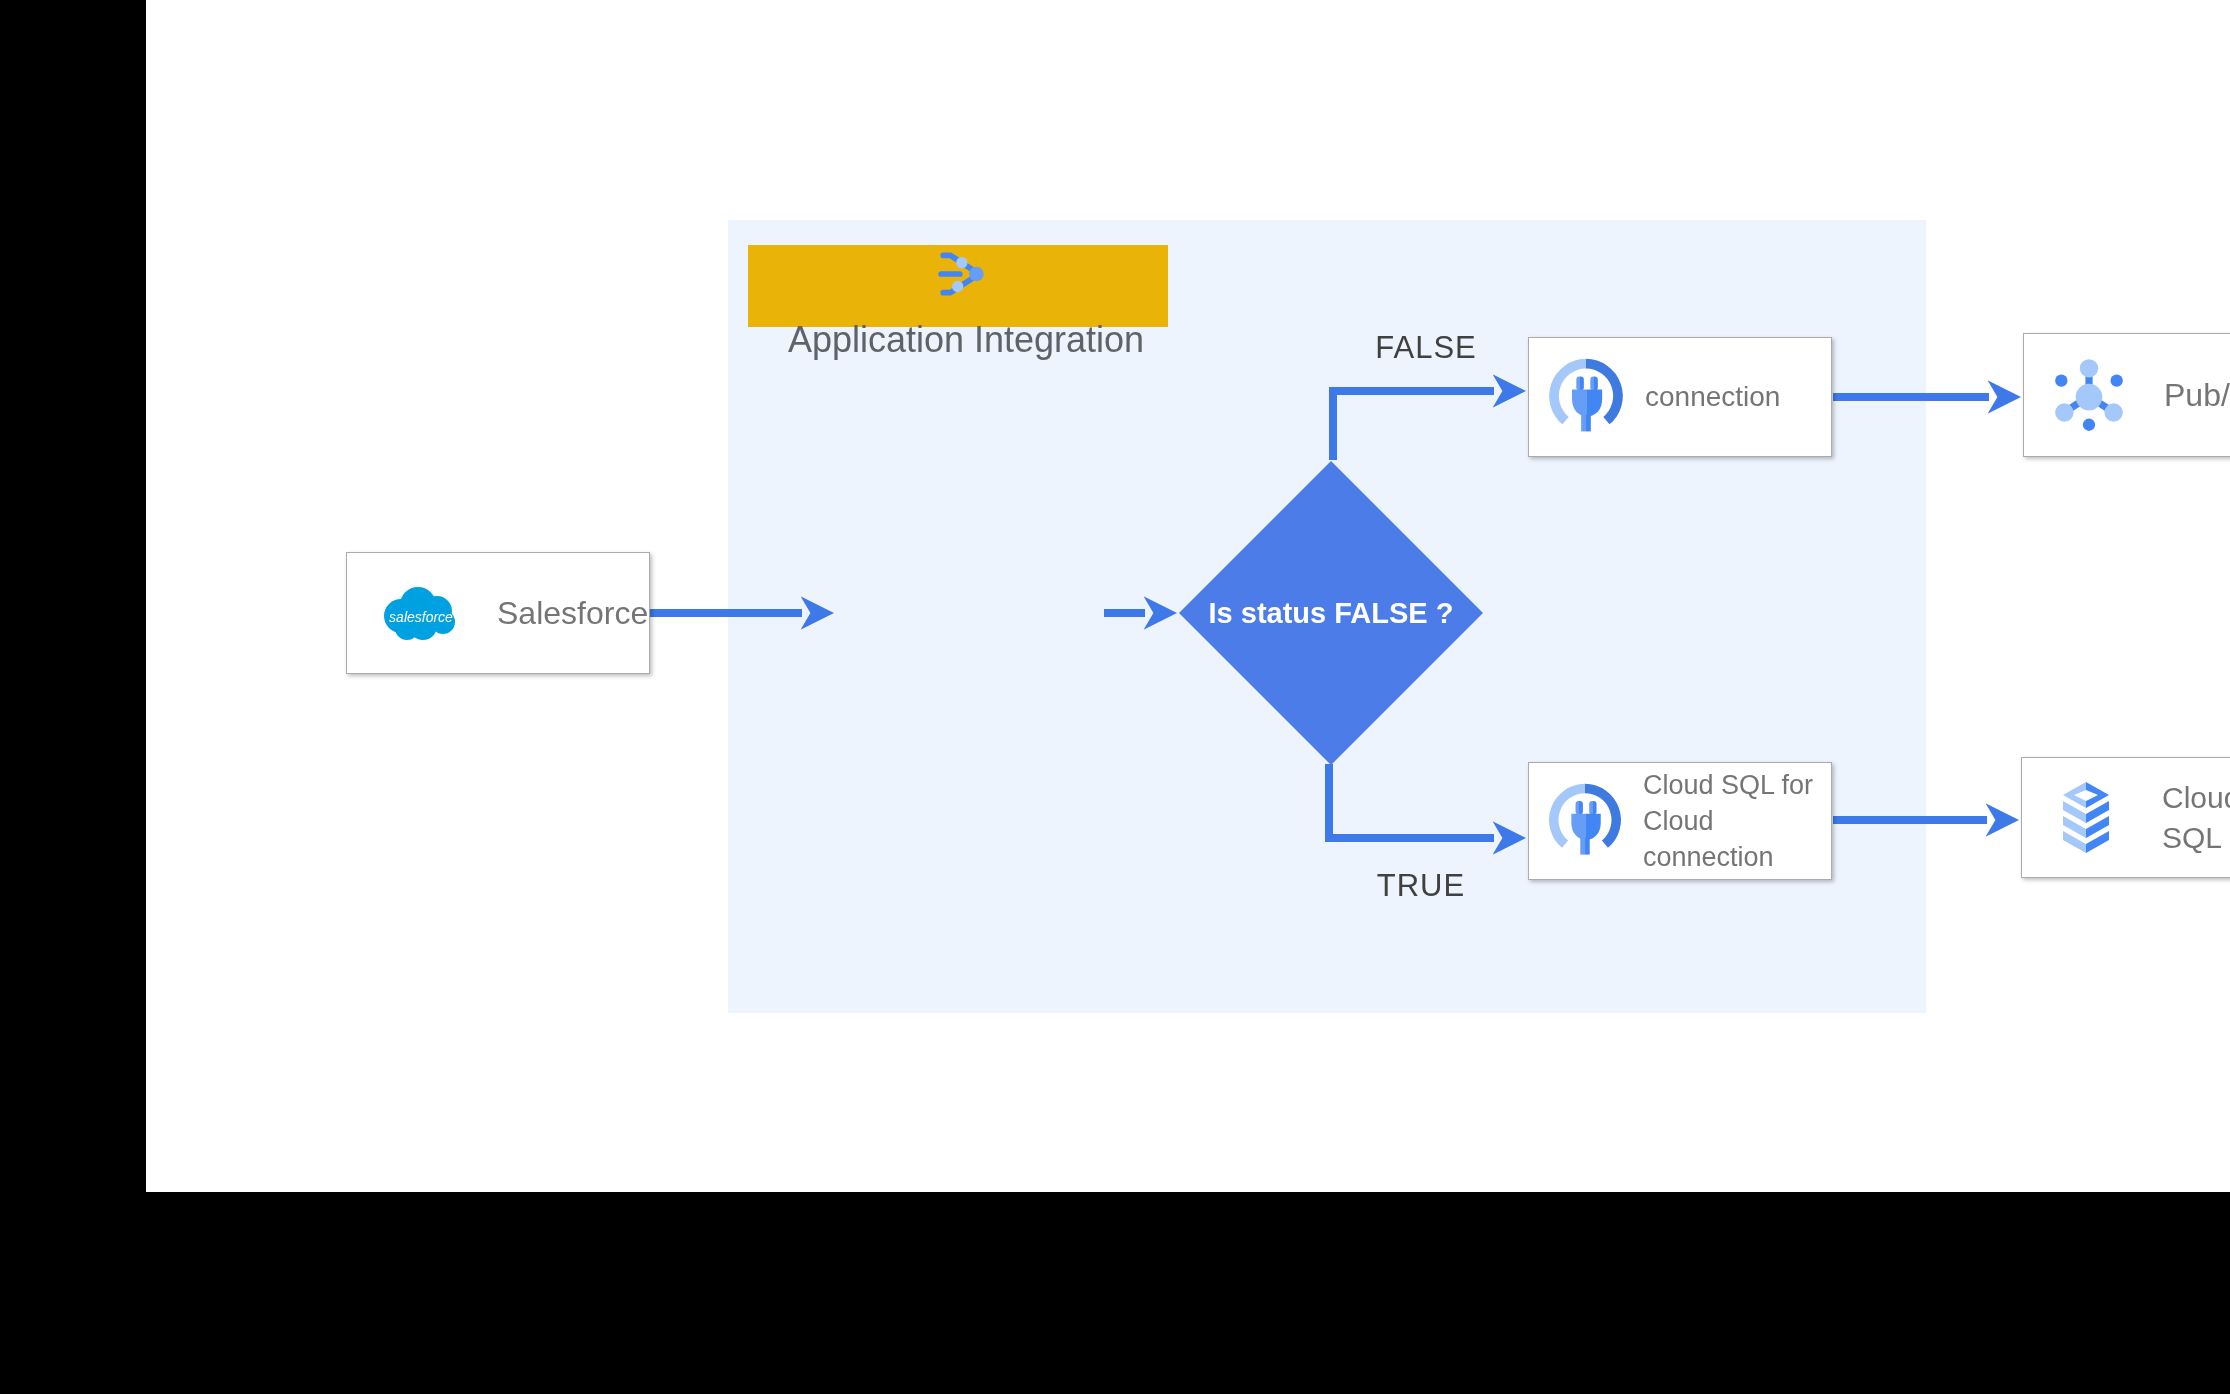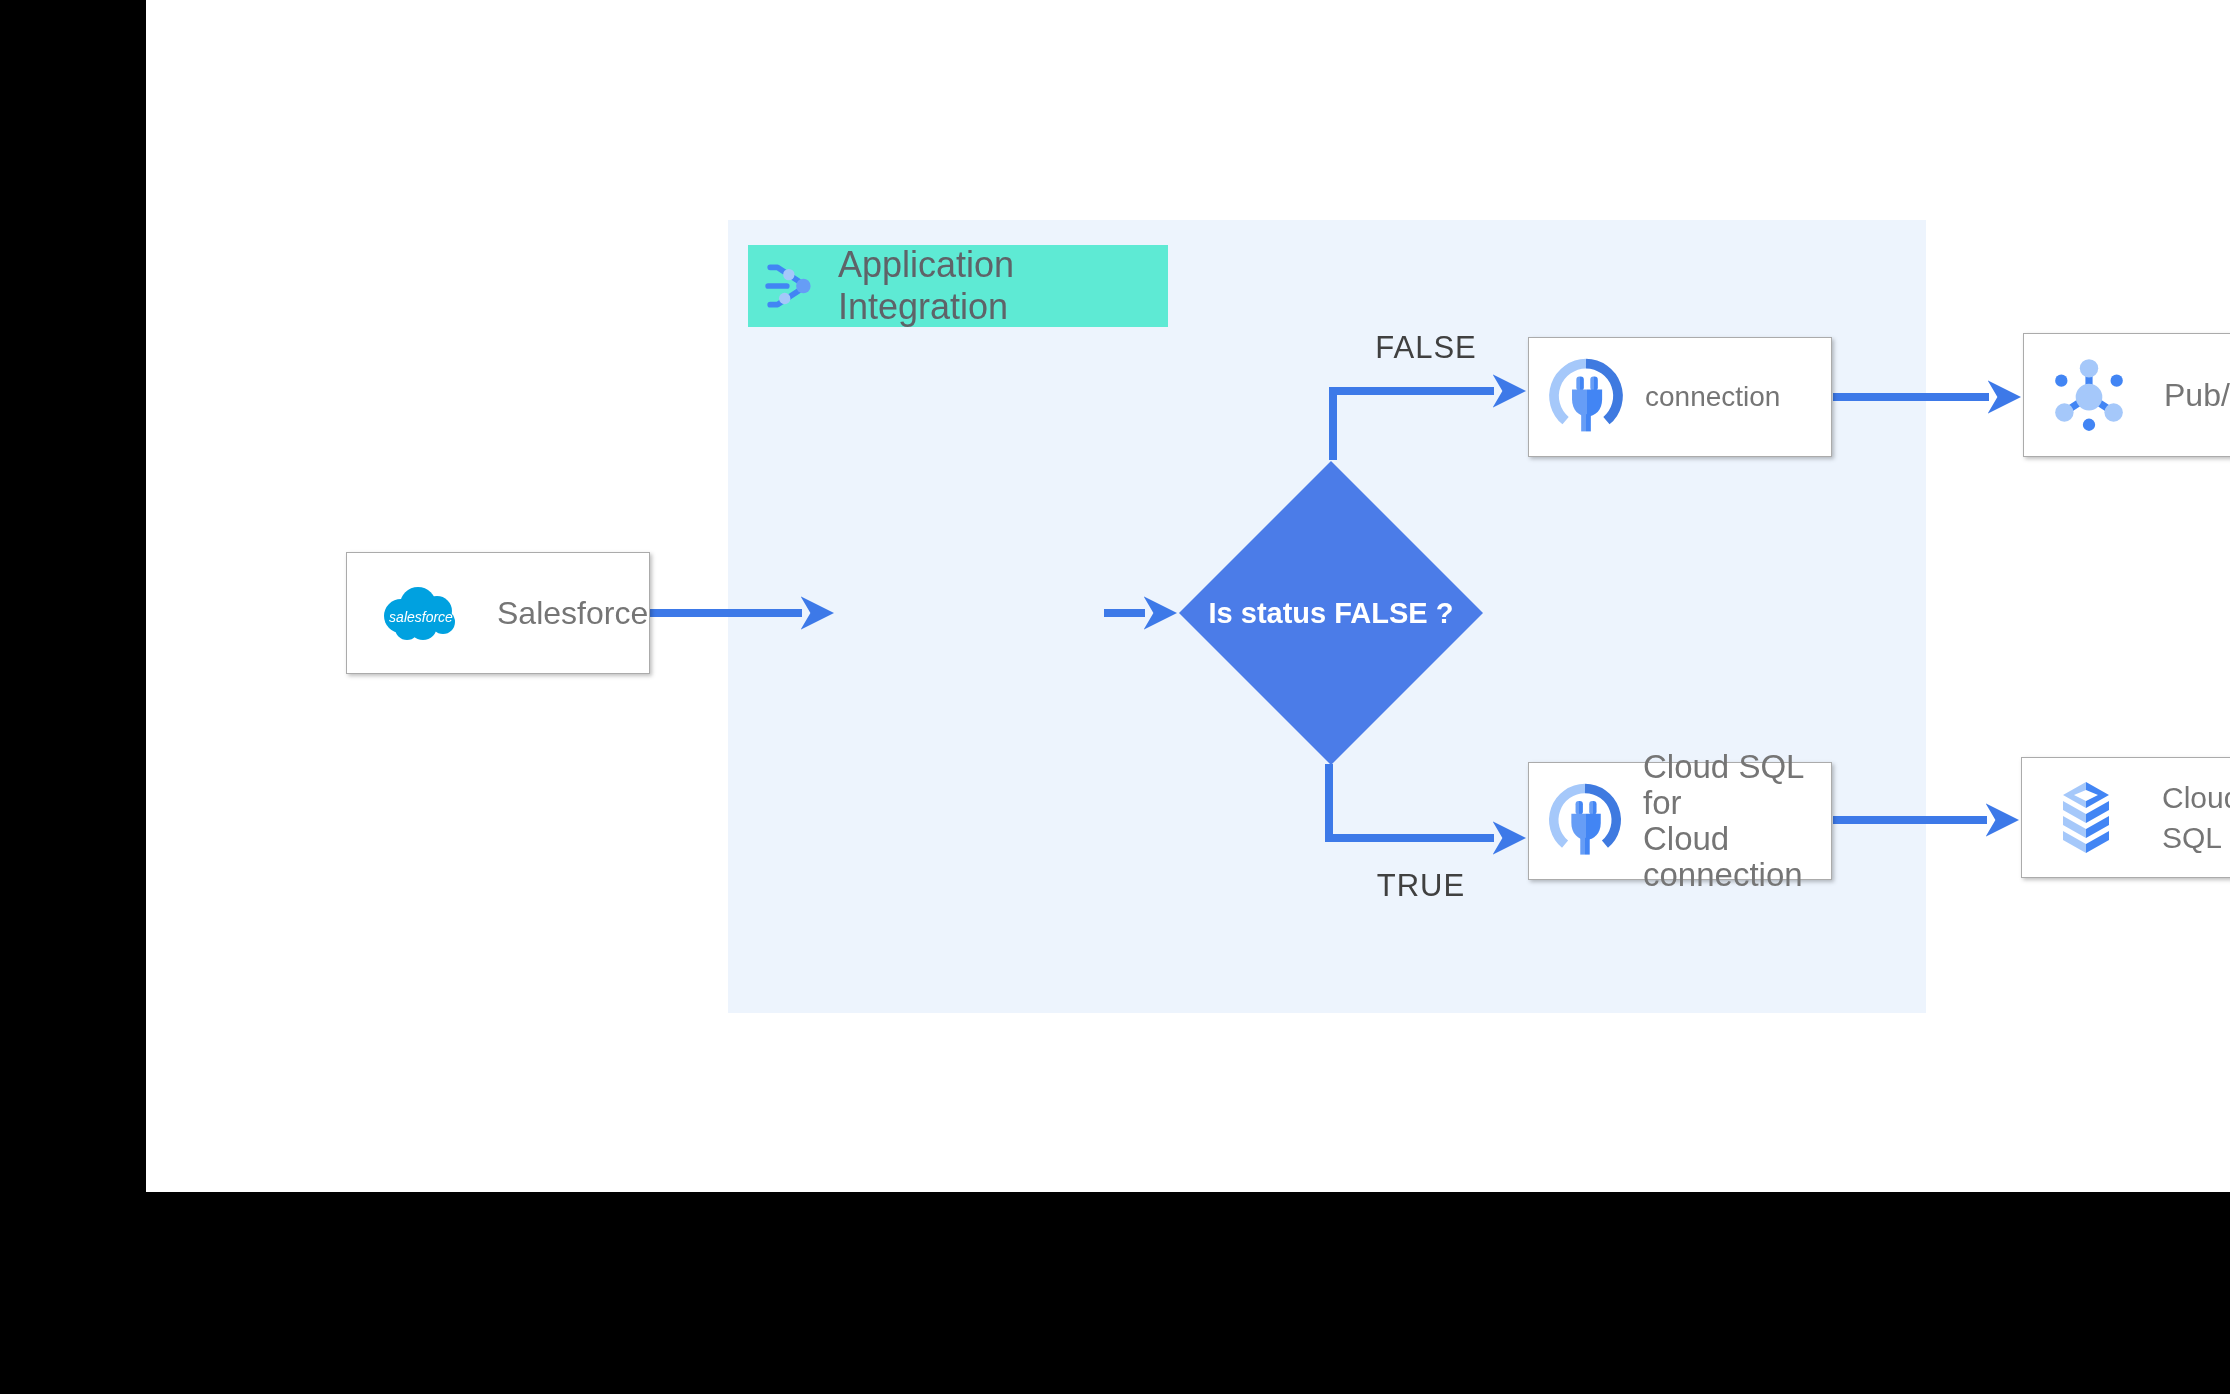--- a/index.html
+++ b/index.html
@@ -12,21 +12,21 @@
   .node-label{color:#757575;font-size:32px;}
   .node-lines{color:#757575;font-size:28px;line-height:38px;}
   .task{position:absolute;box-sizing:border-box;background:#4b7ce8;border-radius:22px;
         display:flex;align-items:center;justify-content:center;color:#fff;
         font-size:30px;font-weight:bold;}
   .diamond{position:absolute;background:#4b7ce8;display:flex;align-items:center;justify-content:center;
         clip-path:polygon(50% 0,100% 50%,50% 100%,0 50%);color:#fff;font-size:29px;font-weight:bold;}
   .edge-label{position:absolute;color:#404040;font-size:31px;letter-spacing:1px;text-align:center;width:170px;}
   svg{display:block;}
   .arrow-layer{position:absolute;left:0;top:0;pointer-events:none;}
-  .hdr{position:absolute;background:#5eead4;display:flex;align-items:center;gap:16px;padding-left:16px;}
+  .hdr{position:absolute;background:#eab308;display:flex;align-items:center;gap:16px;padding-left:16px;flex-direction:column;}
   .hdr-text{color:#5f6368;font-size:36px;}
 </style>
 </head>
 <body>
 
 <div class="canvas">
 
   <div class="panel"></div>
 
   <svg class="arrow-layer" width="2230" height="1394" viewBox="0 0 2230 1394">
@@ -136,21 +136,21 @@
         <path d="M40 9 A30 30 0 0 0 21 62" fill="none" stroke="#a5c8fa" stroke-width="9"></path>
         <path d="M40 9 A30 30 0 0 1 59 62" fill="none" stroke="#3f7ae0" stroke-width="9"></path>
         <g fill="url(#plugGrad)">
           <rect x="31" y="21" width="7" height="13" rx="3"></rect>
           <rect x="44" y="21" width="7" height="13" rx="3"></rect>
           <path d="M27 33 h28 v9 c0 10 -6.5 16 -14 16 s-14 -6 -14 -16 z"></path>
           <rect x="35.5" y="56" width="9" height="16"></rect>
         </g>
       </svg>
     </span>
-    <span class="node-lines" style="font-size:33px;line-height:36px;">
+    <span class="node-lines" style="font-size:27px;line-height:36px;">
       <div>Cloud SQL for</div>
       <div>Cloud</div>
       <div>connection</div>
     </span>
   </div>
 
   <div class="node" style="left:1875px;top:757px;width:298px;height:121px;padding-left:24px;gap:36px;">
     <span>
       <svg width="80" height="80" viewBox="0 0 80 80">
         <defs>

